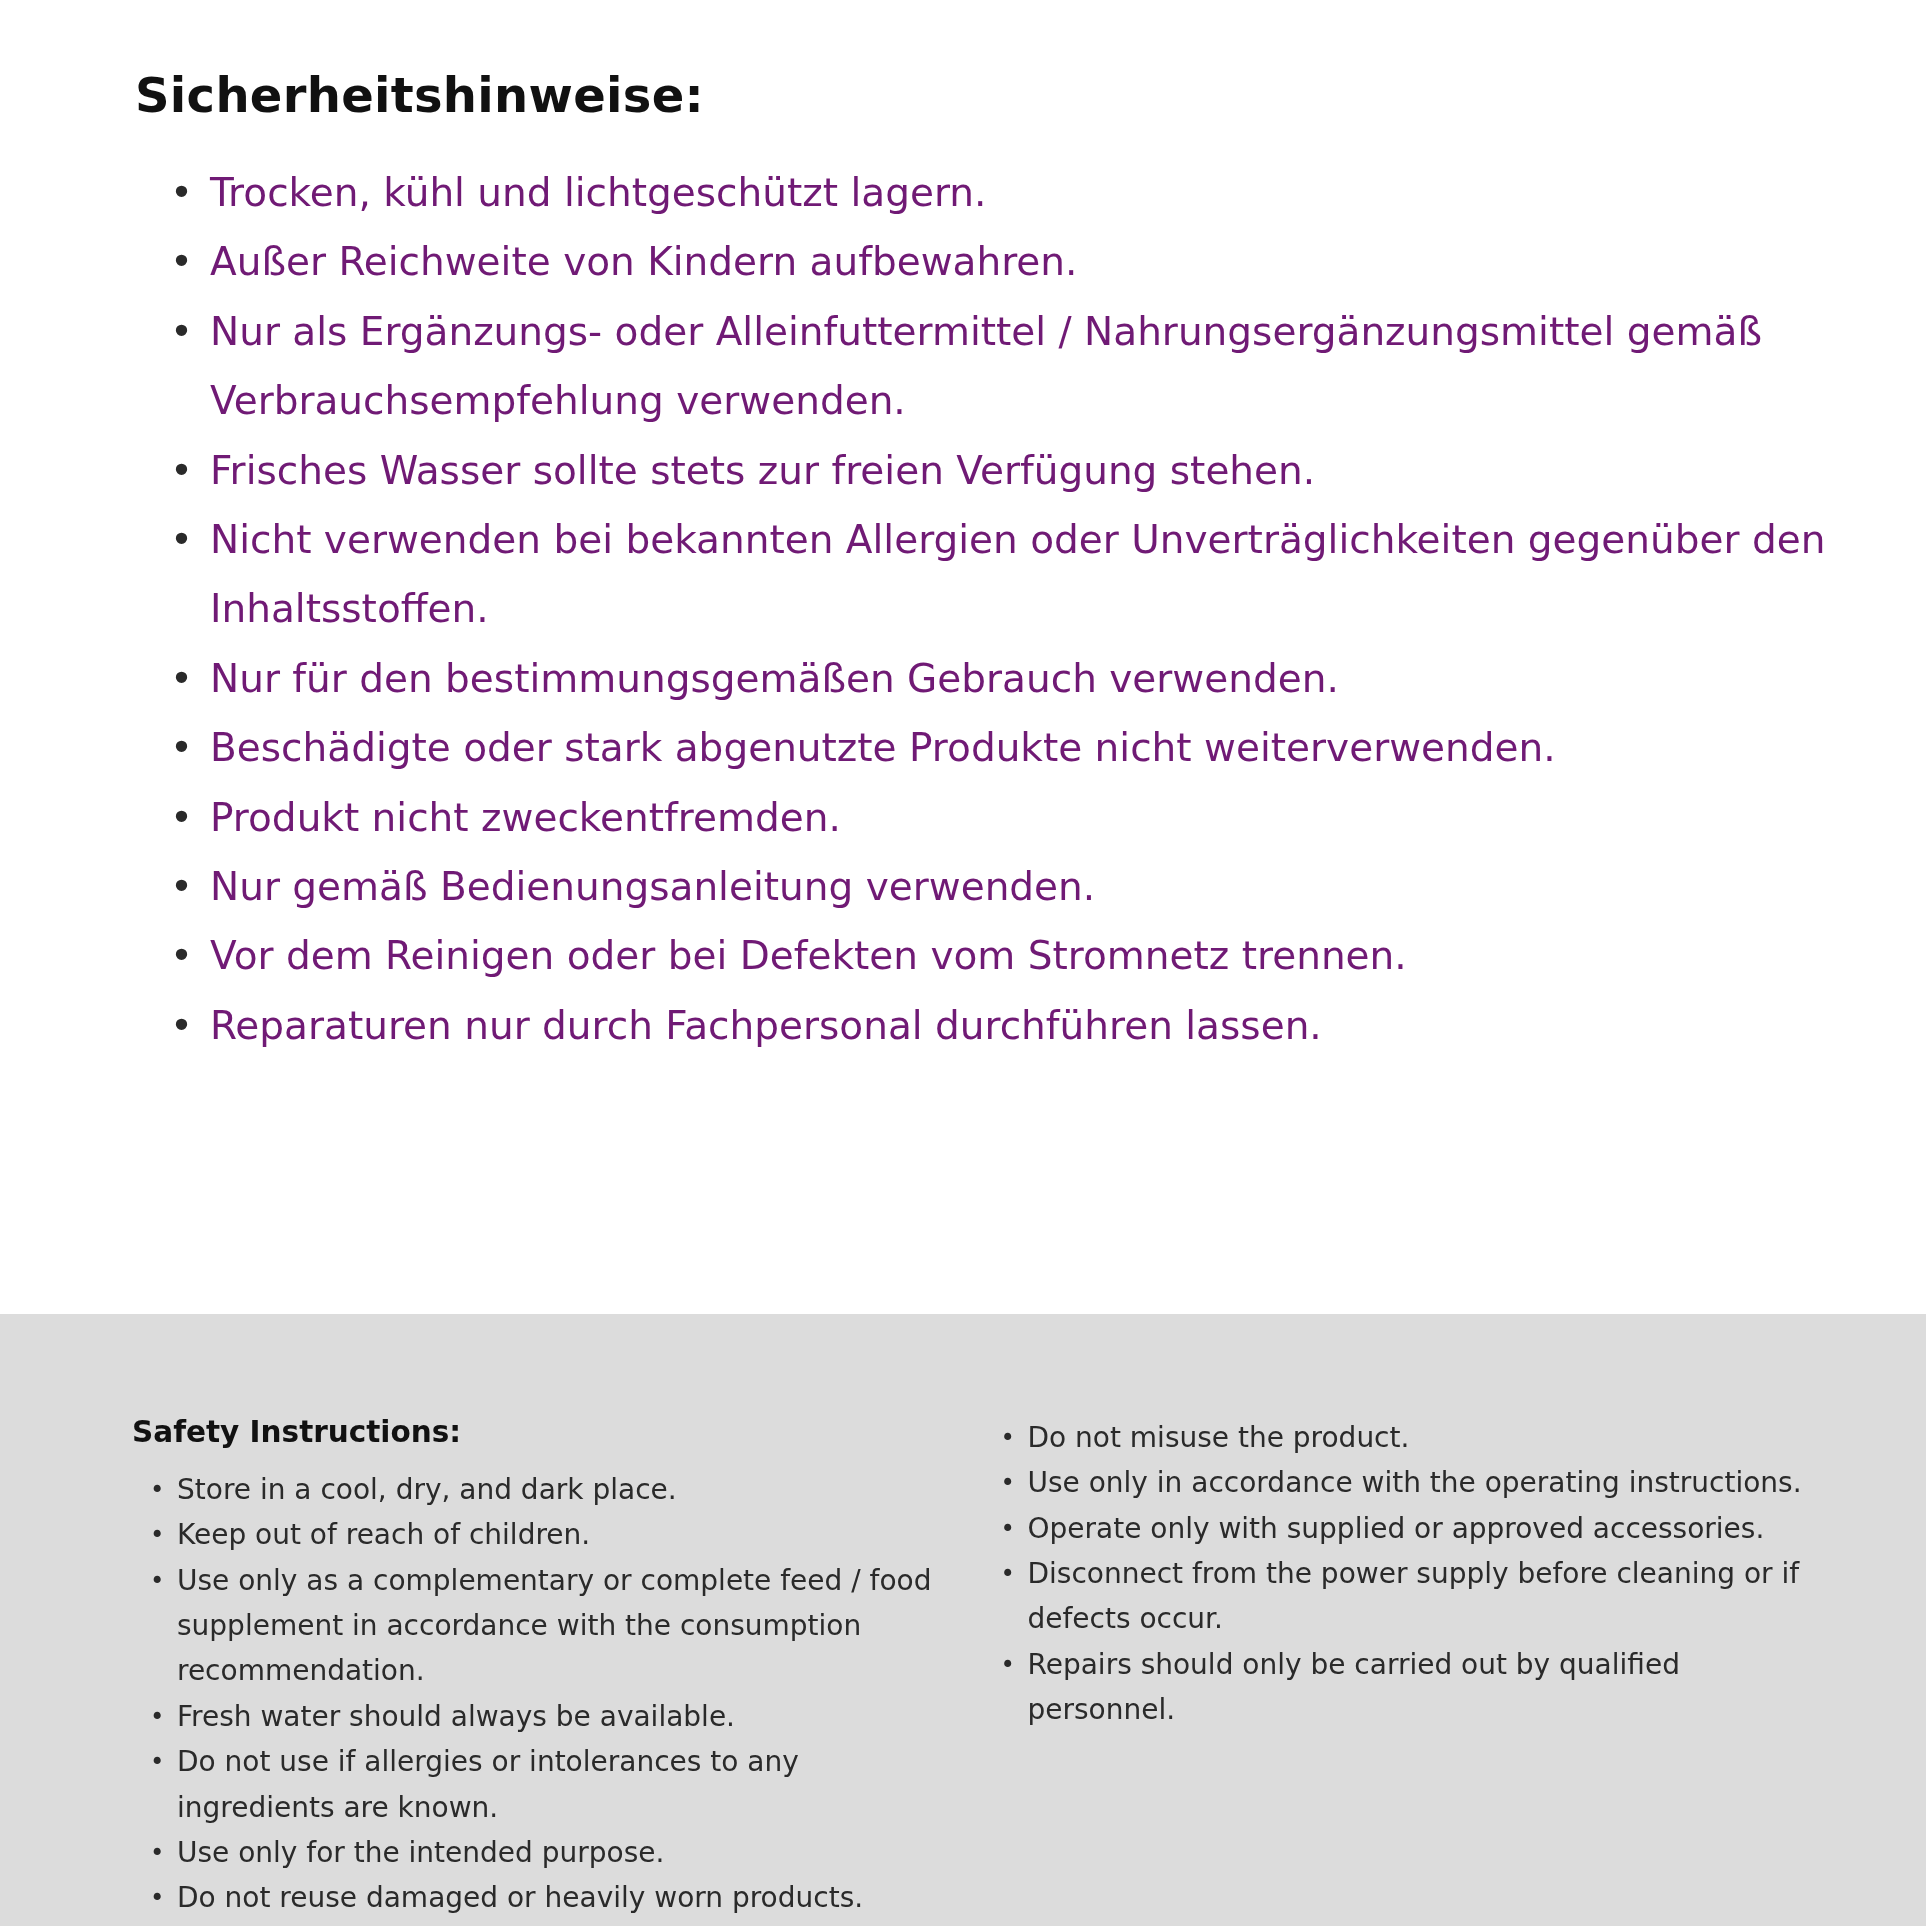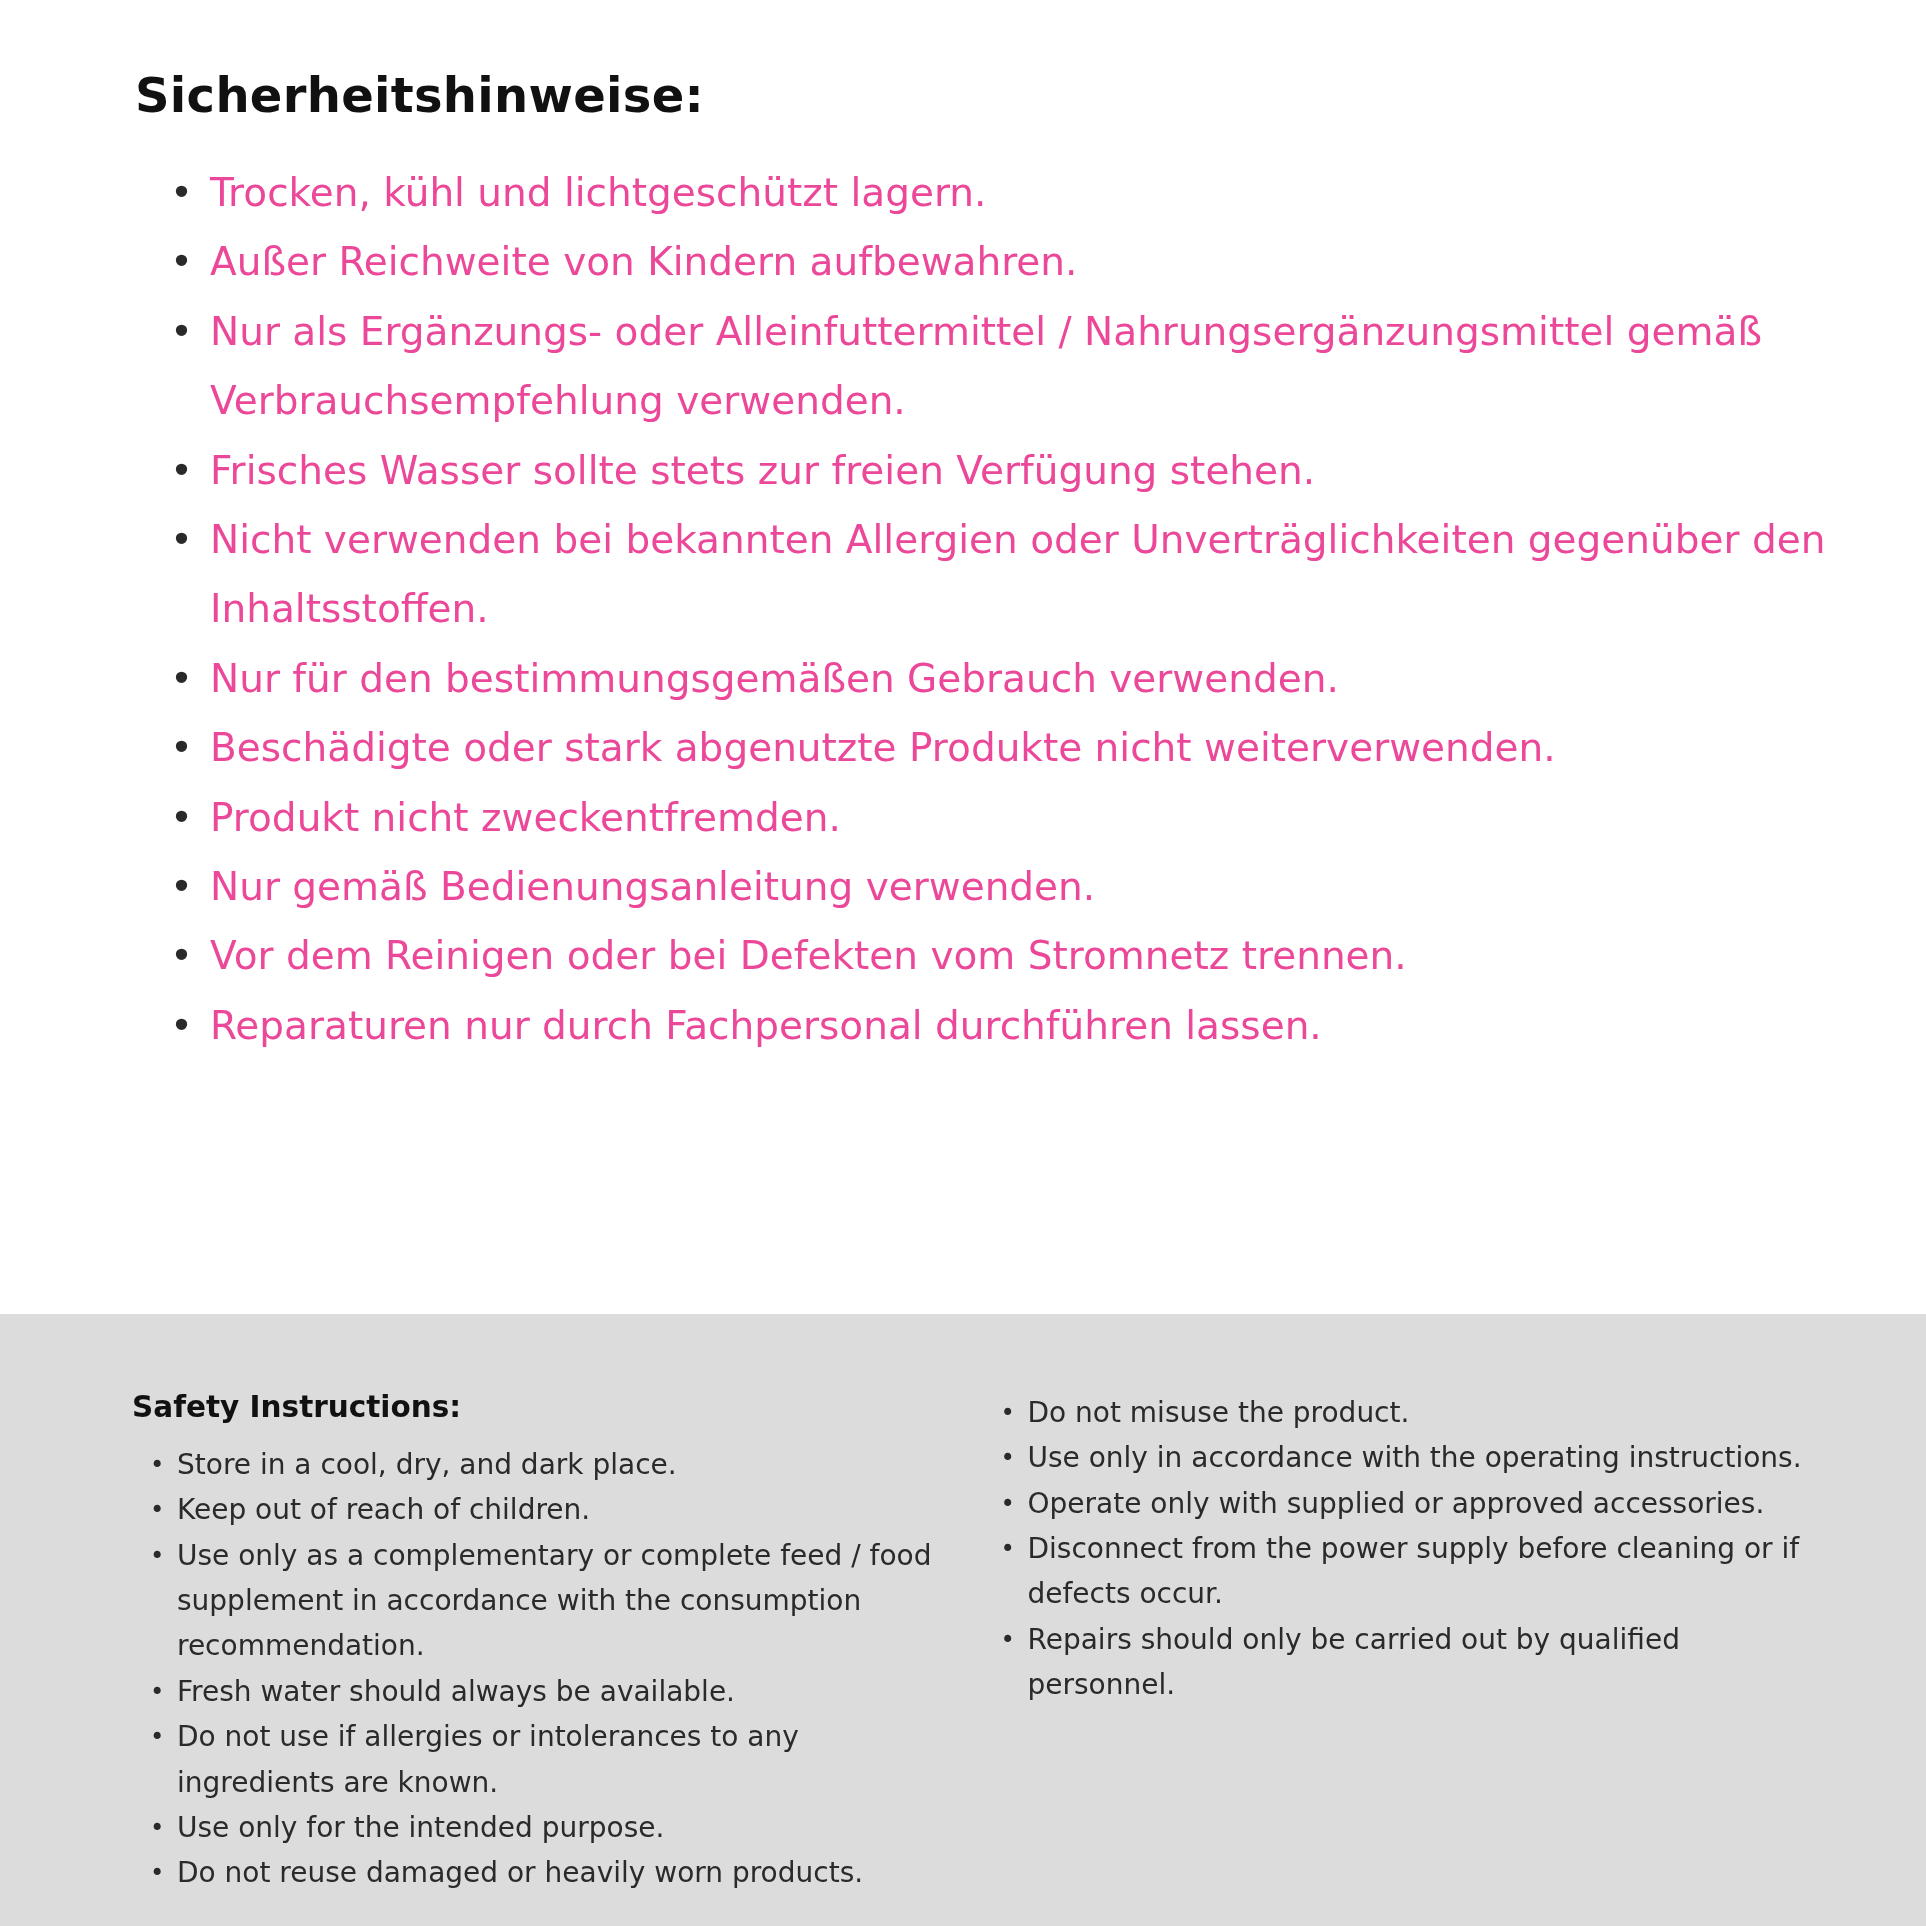--- a/index.html
+++ b/index.html
@@ -33,21 +33,21 @@
   ul.bullet-list {
     list-style: none;
     margin: 0;
     padding: 0 0 0 35px;
   }
   .german-section ul.bullet-list li {
     position: relative;
     font-size: 39px;
     line-height: 1.78;
     padding-left: 40px;
-    color: #ec4899;
+    color: #701a75;
   }
   .german-section ul.bullet-list li::before {
     content: "\2022";
     position: absolute;
     left: 0;
     top: 0;
     color: #2a2a2a;
   }
 
   
@@ -57,20 +57,21 @@
     left: 0;
     right: 0;
     bottom: 0;
     background: #dcdcdc;
     box-sizing: border-box;
     padding: 76px 96px 0 132px;
   }
   .english-columns {
     display: flex;
     gap: 39px;
+    margin-top: 25px;
   }
   .col {
     flex: 1 1 0;
   }
   .english-title {
     font-size: 29.5px;
     font-weight: 700;
     color: #111111;
     margin: 0 0 18px 0;
   }

